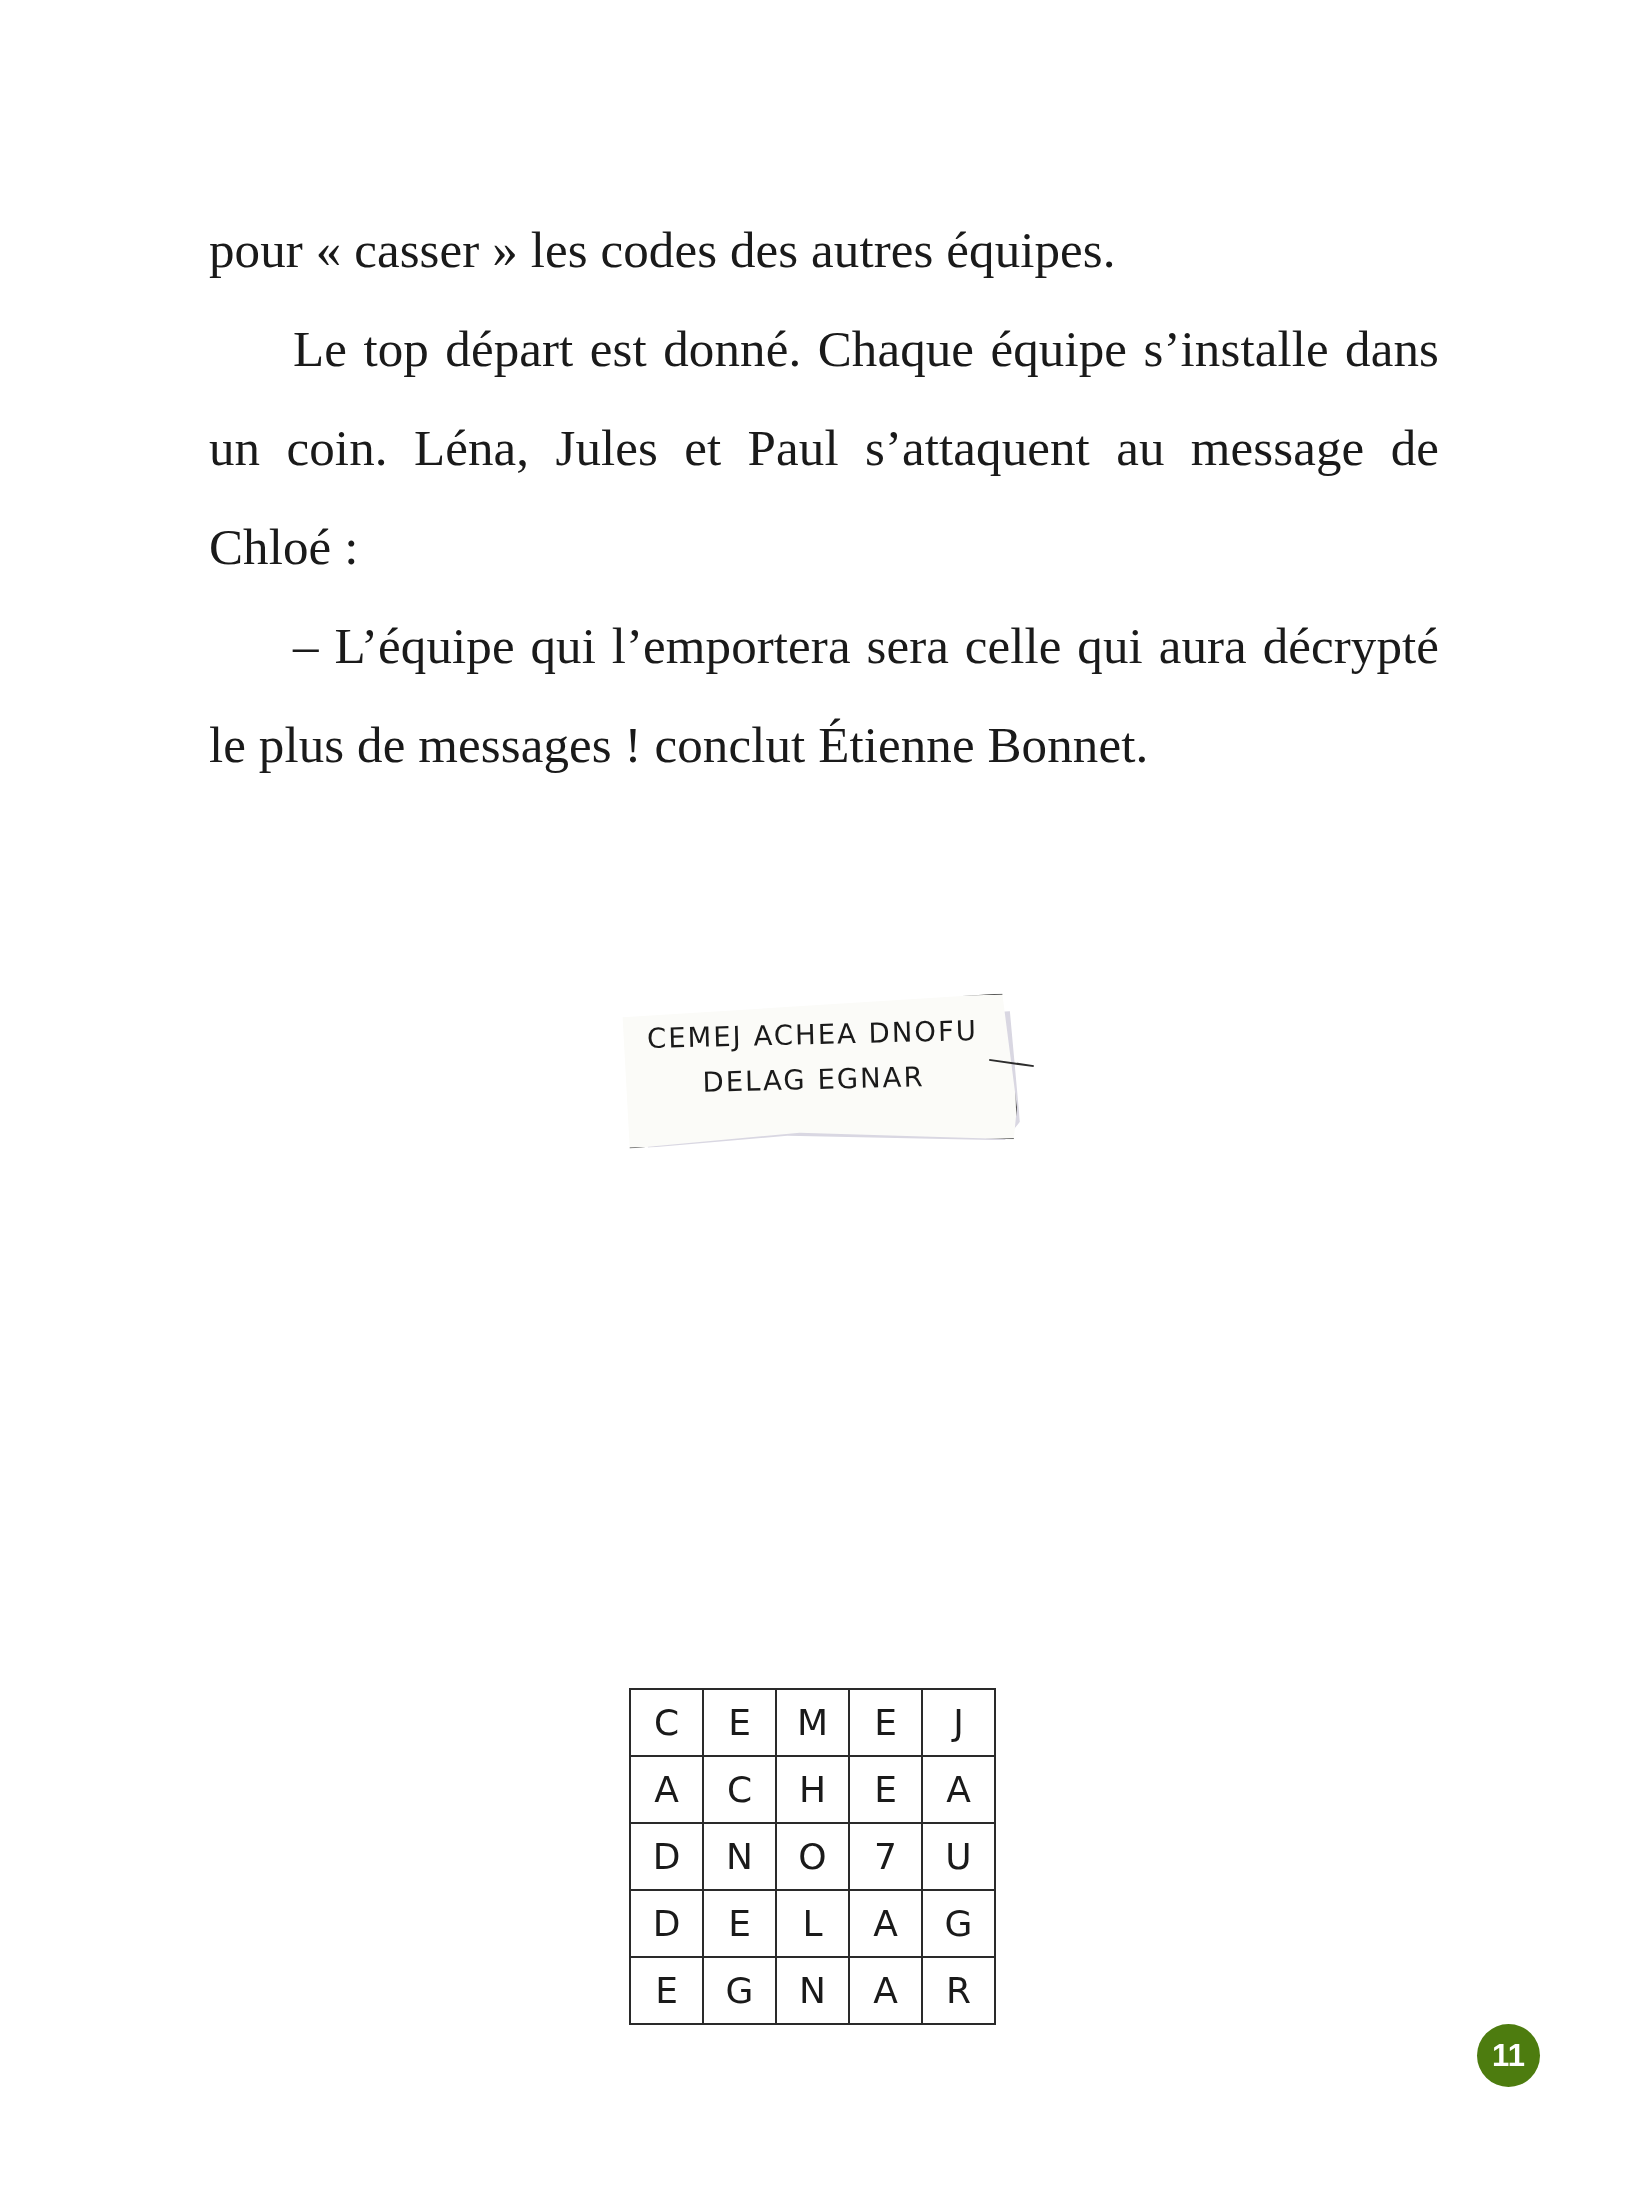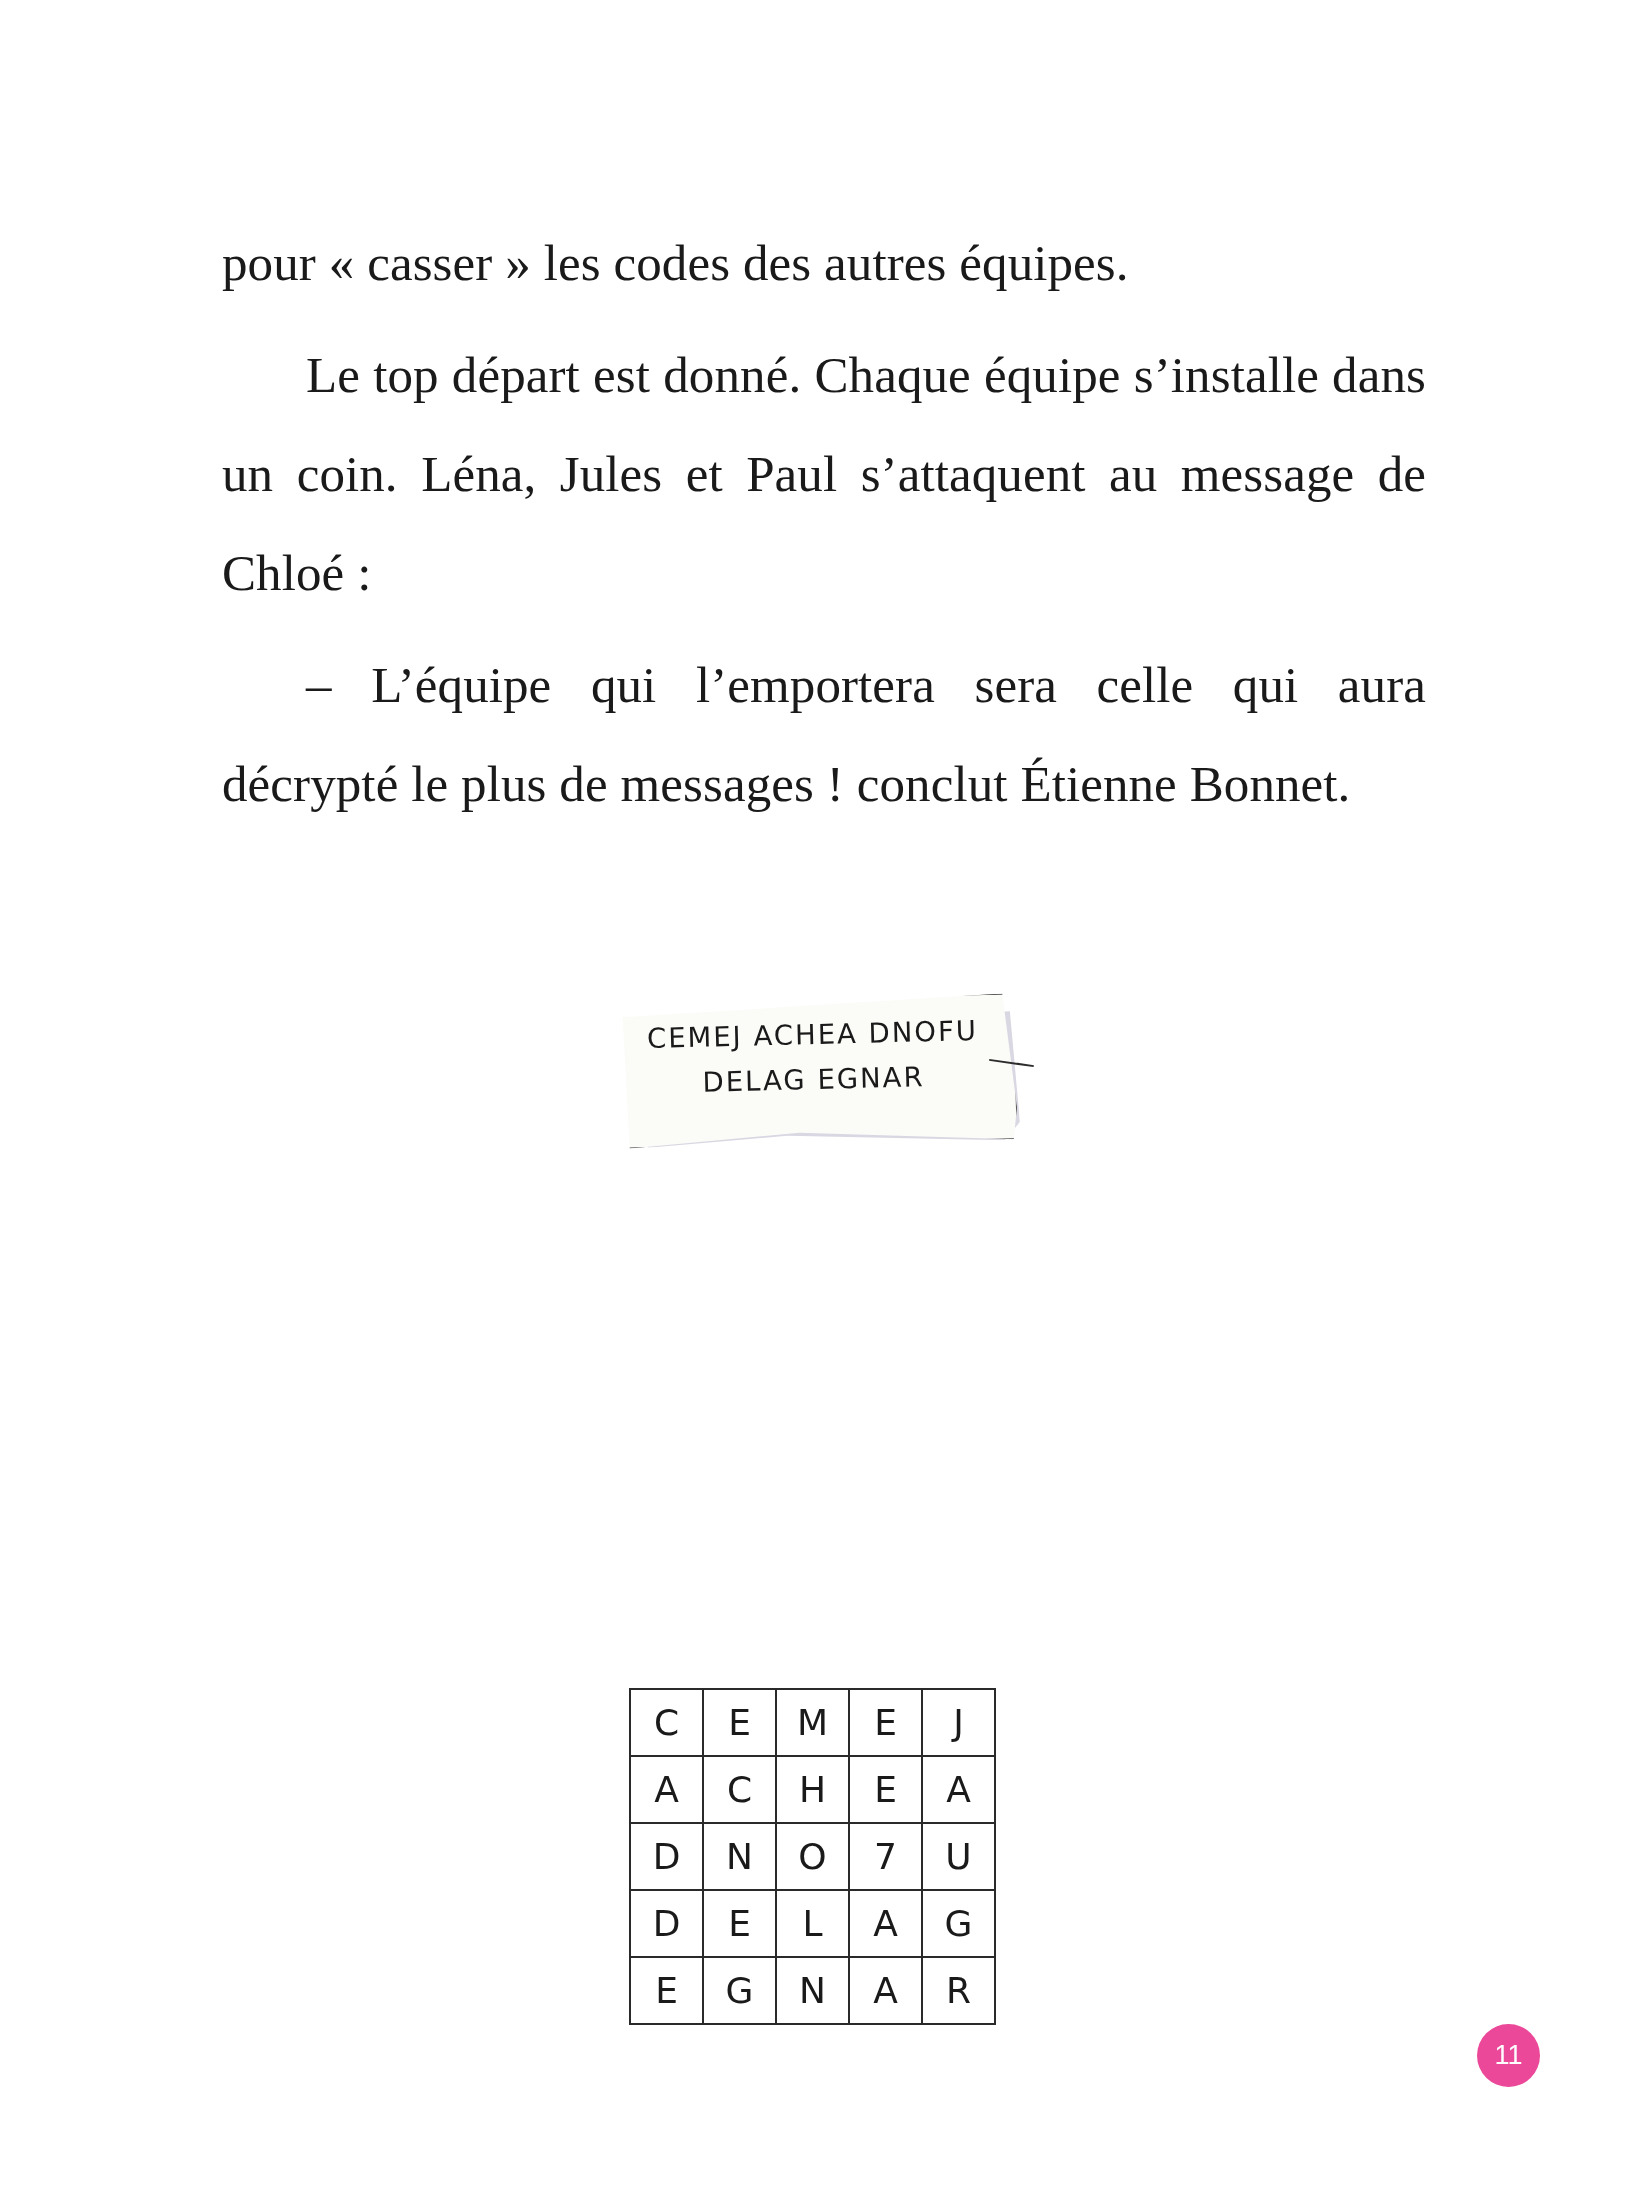--- a/index.html
+++ b/index.html
@@ -25,21 +25,21 @@
   }
 
   .text-column {
     position: absolute;
     left: 209px;
     top: 201px;
     width: 1230px;
   }
 
   p.para {
-    margin: 13px;
+    margin: 0;
     font-size: 51px;
     line-height: 99px;
     text-align: justify;
     text-justify: inter-word;
     letter-spacing: 0.1px;
   }
   p.para.indent {
     text-indent: 84px;
   }
 
@@ -119,25 +119,25 @@
   }
 
   
   .page-badge {
     position: absolute;
     left: 1477px;
     top: 2024px;
     width: 63px;
     height: 63px;
     border-radius: 50%;
-    background: #ec4899;
+    background: #4d7c0f;
     color: #ffffff;
     font-family: "Liberation Sans", sans-serif;
-    font-size: 27px;
-    font-weight: normal;
+    font-size: 31px;
+    font-weight: bold;
     display: flex;
     align-items: center;
     justify-content: center;
   }
 </style>
 </head>
 <body>
 
 <div class="page">
 

